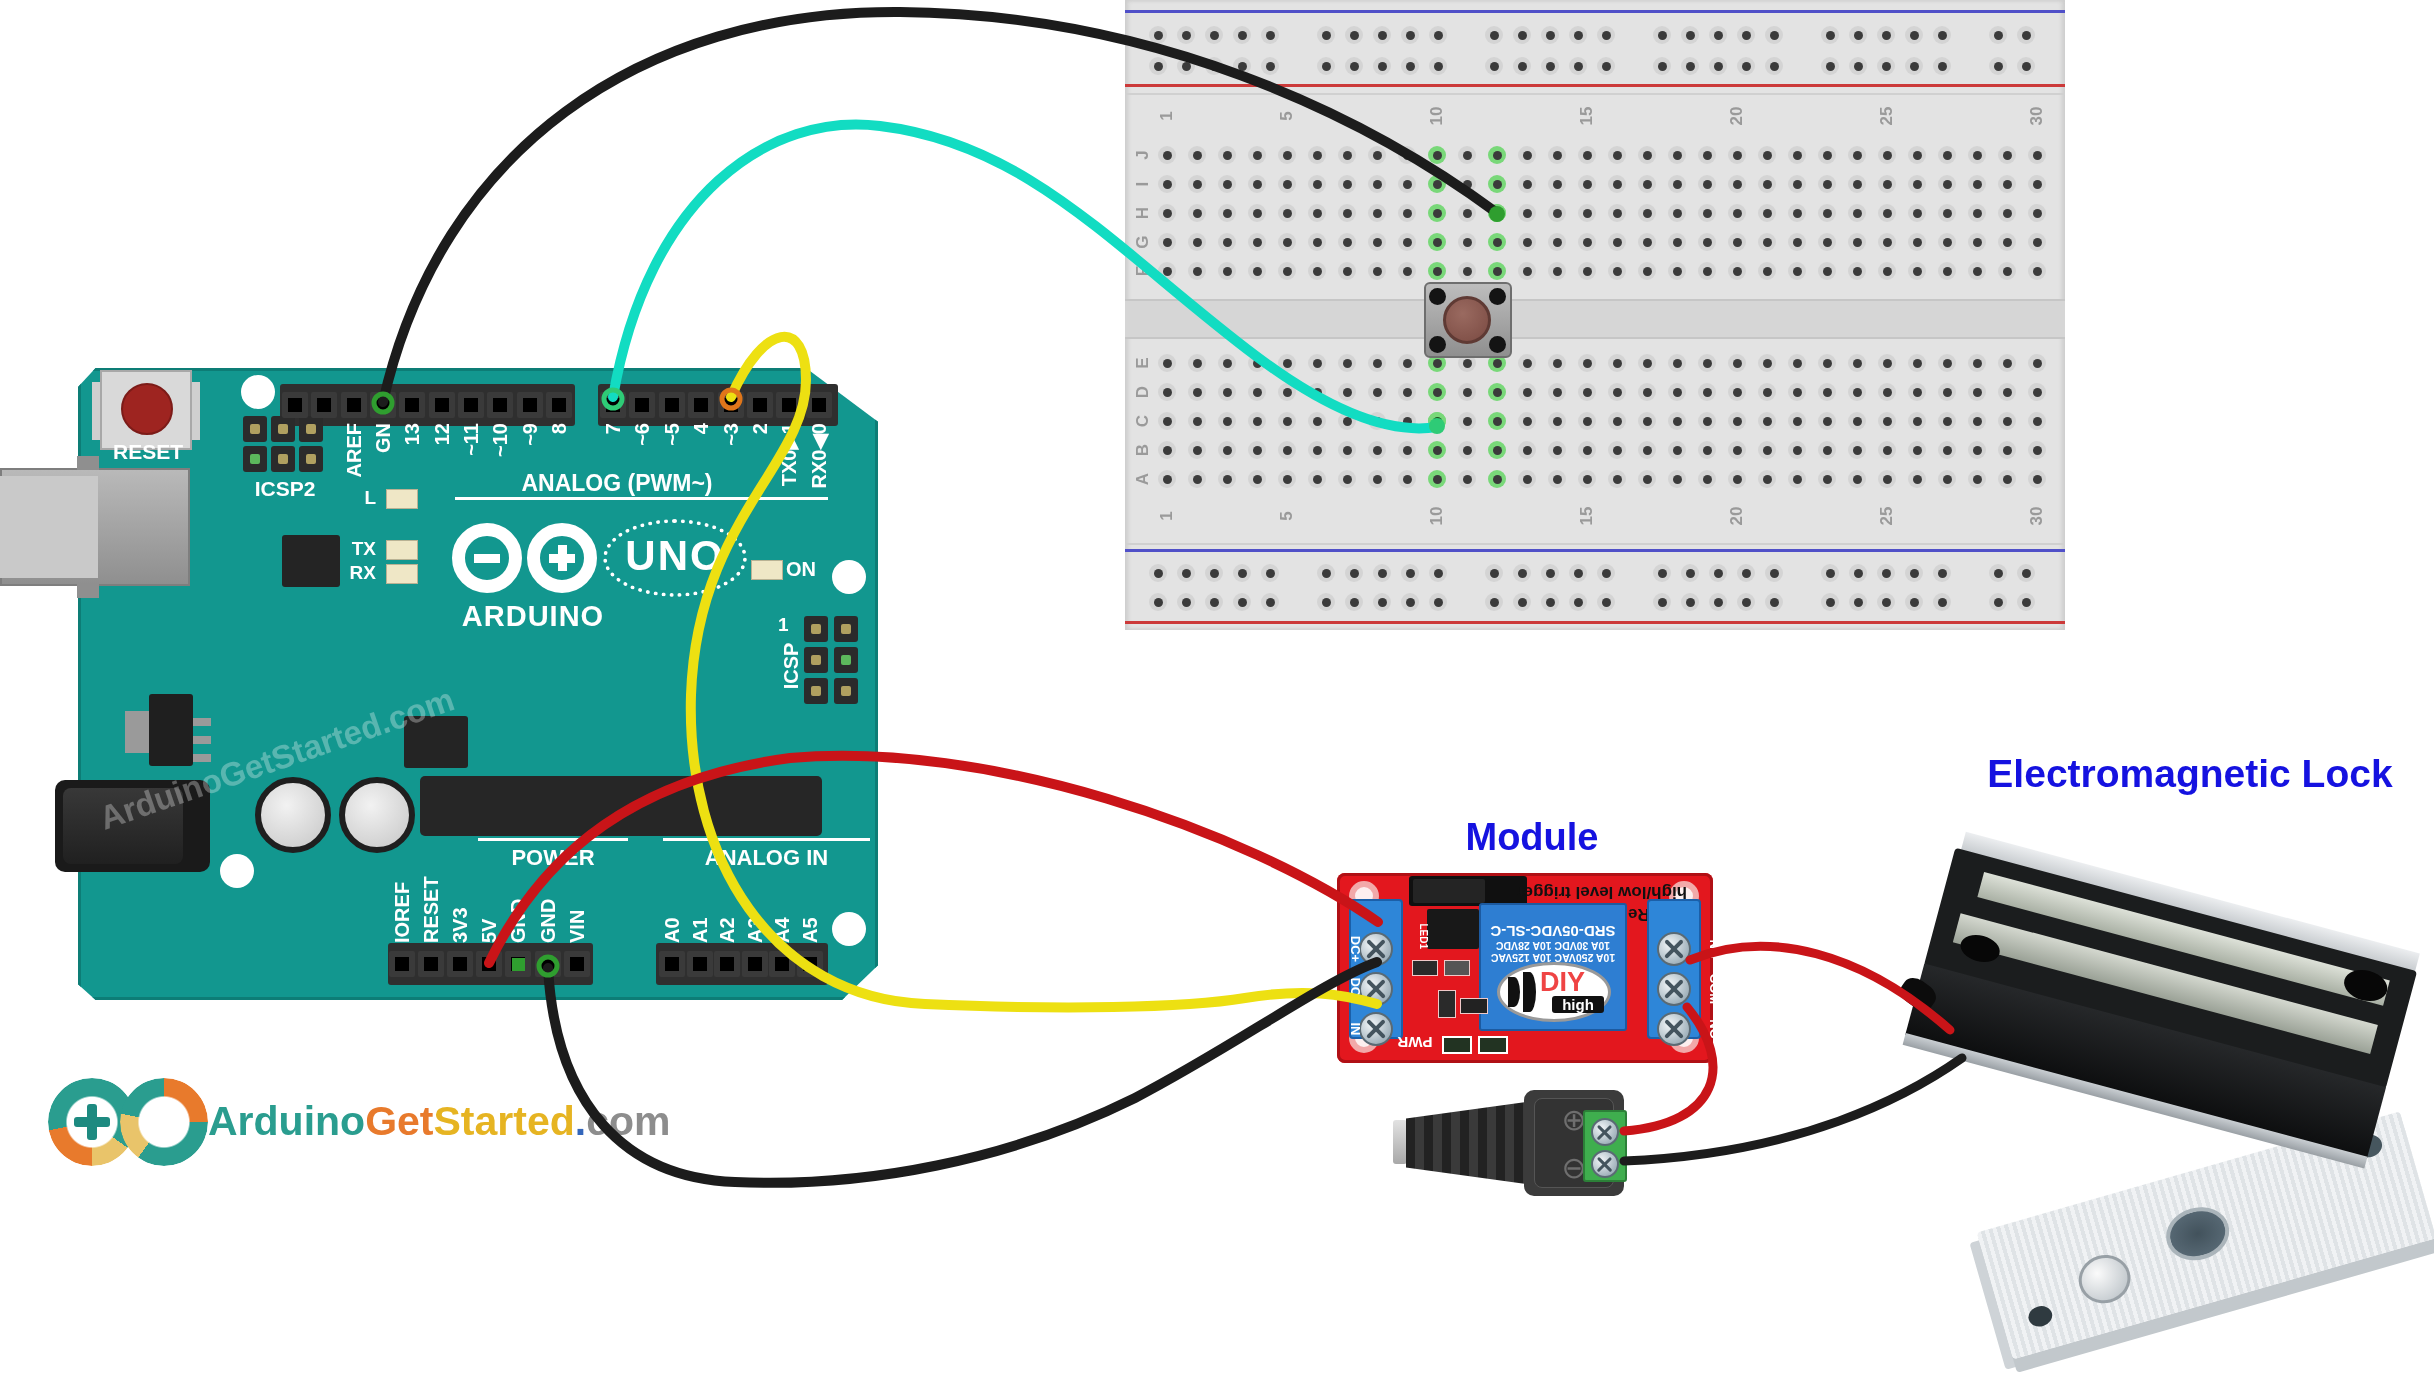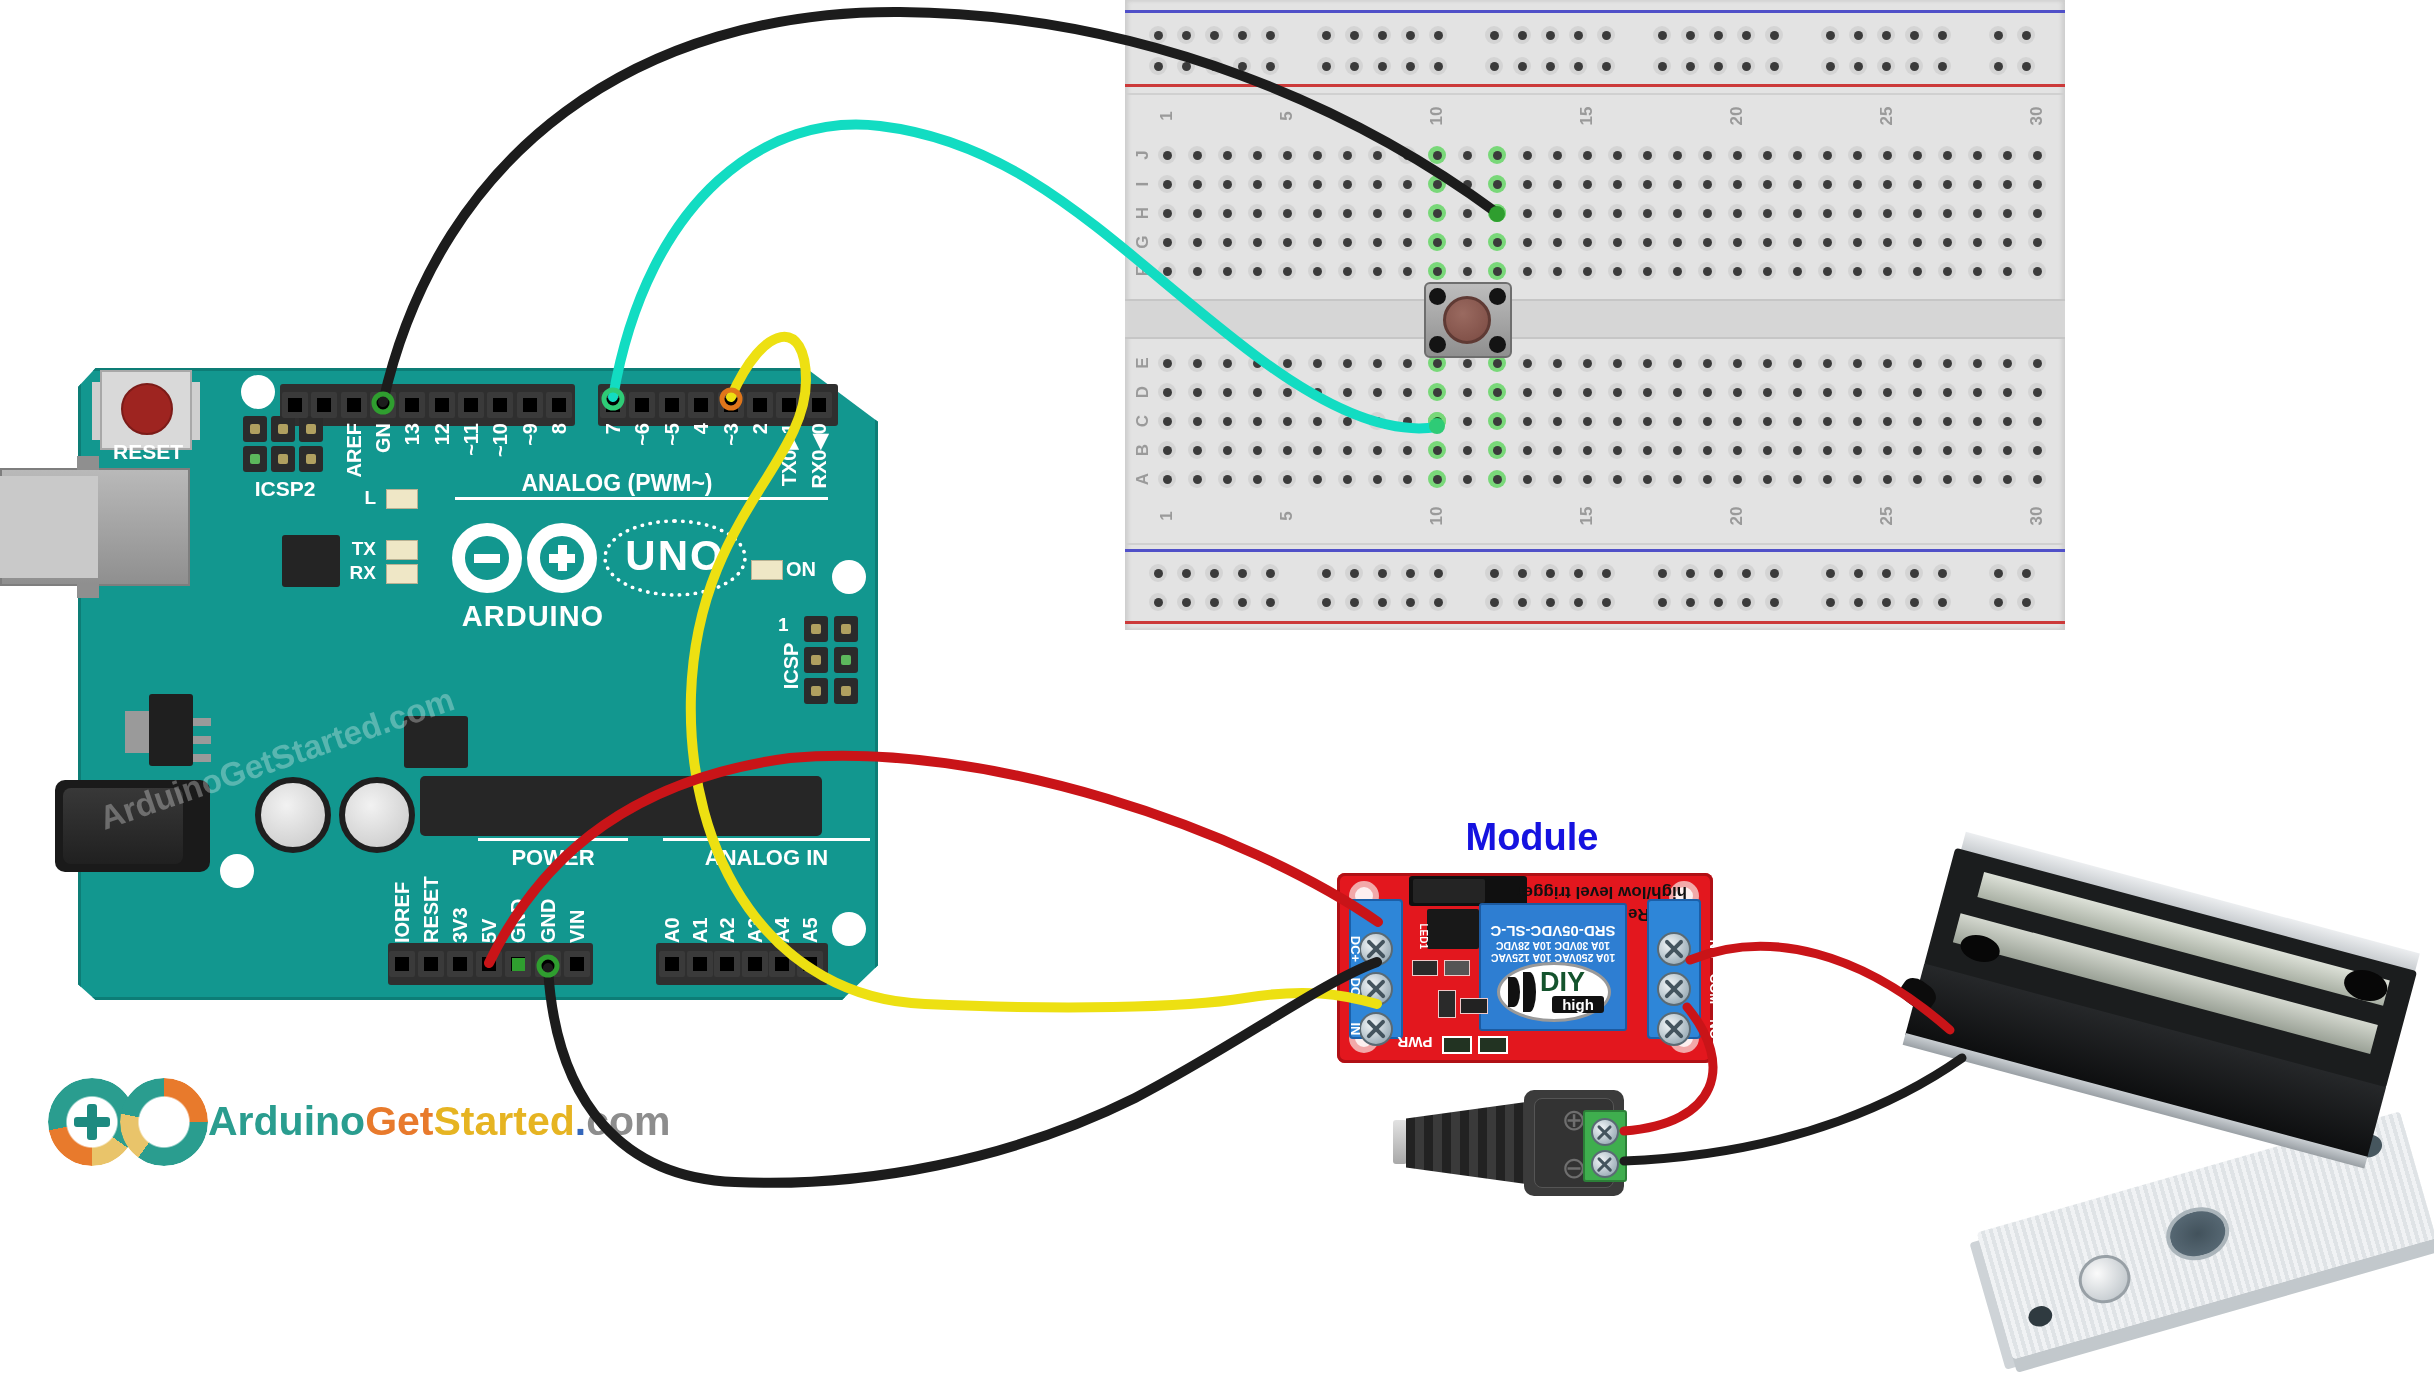--- a/index.html
+++ b/index.html
@@ -1010,21 +1010,21 @@
   <div class="abs" style="left:1479px;top:903px;width:148px;height:128px;background:#2E7ED2;border:2px solid #1C5AA0;border-radius:3px;box-sizing:border-box;"></div>
   <div class="abs flip" style="left:1483px;top:906px;width:140px;height:58px;text-align:center;color:#fff;font-weight:bold;">
     <div style="font-size:10.5px;">10A 250VAC 10A 125VAC</div>
     <div style="font-size:10.5px;">10A 30VDC 10A 28VDC</div>
     <div style="font-size:15px;">SRD-05VDC-SL-C</div>
   </div>
 
   <div class="abs" style="left:1497px;top:962px;width:114px;height:60px;background:#fff;border:3px solid #999;border-radius:50%;box-sizing:border-box;z-index:5;"></div>
   <div class="abs" style="left:1508px;top:977px;width:12px;height:30px;background:#111;border-radius:0 60% 60% 0;z-index:6;"></div>
   <div class="abs" style="left:1523px;top:972px;width:13px;height:40px;background:#111;border-radius:0 60% 60% 0;z-index:6;"></div>
-  <div class="abs" style="left:1540px;top:967px;width:70px;font-size:27px;font-weight:900;color:#14532d;z-index:6;">DIY</div>
+  <div class="abs" style="left:1540px;top:967px;width:70px;font-size:27px;font-weight:900;color:#ef4444;z-index:6;">DIY</div>
   <div class="abs" style="left:1552px;top:996px;width:52px;font-size:15px;font-weight:bold;color:#fff;background:#111;border-radius:3px;text-align:center;z-index:6;">high</div>
 
   <div class="abs" style="left:1349px;top:899px;width:54px;height:140px;background:#2E86D8;border:2px solid #1B5FA8;border-radius:4px;box-sizing:border-box;"></div>
   <div class="abs" style="left:1647px;top:899px;width:54px;height:140px;background:#2E86D8;border:2px solid #1B5FA8;border-radius:4px;box-sizing:border-box;"></div>
   <div id="relay-screws" class="abs">
       <div style="position: absolute; left: 1359px; top: 932px; width: 34px; height: 34px; border-radius: 50%; background: radial-gradient(circle at 35% 35%, rgb(242, 246, 248), rgb(159, 176, 186) 75%); border: 2px solid rgb(90, 106, 116); box-sizing: border-box;">
         <div style="position: absolute; left: 10%; top: 44%; width: 80%; height: 14%; background: rgb(68, 84, 94); border-radius: 2px; transform: rotate(45deg);"></div>
         <div style="position: absolute; left: 10%; top: 44%; width: 80%; height: 14%; background: rgb(68, 84, 94); border-radius: 2px; transform: rotate(-45deg);"></div>
       </div>
       <div style="position: absolute; left: 1359px; top: 972px; width: 34px; height: 34px; border-radius: 50%; background: radial-gradient(circle at 35% 35%, rgb(242, 246, 248), rgb(159, 176, 186) 75%); border: 2px solid rgb(90, 106, 116); box-sizing: border-box;">
@@ -1122,20 +1122,21 @@
 
     <circle cx="383" cy="403" r="9" fill="none" stroke="#2F9E2F" stroke-width="5"></circle>
     <circle cx="613" cy="399" r="9" fill="none" stroke="#2ECB76" stroke-width="5"></circle>
     <circle cx="731" cy="399" r="9" fill="none" stroke="#E0761A" stroke-width="5"></circle>
     <circle cx="548" cy="966" r="9" fill="none" stroke="#2F9E2F" stroke-width="5"></circle>
     <circle cx="1497" cy="214" r="8" fill="#2F9E2F"></circle>
     <circle cx="1437" cy="426" r="8" fill="#2ECB76"></circle>
   </svg>
 
   <div class="abs bluecap" style="left:1432px;top:816px;width:200px;font-size:38px;z-index:60;">Module</div>
+  <div class="abs bluecap" style="left:1955px;top:752px;width:470px;font-size:39px;z-index:60;">Electromagnetic Lock</div>
 
   <div class="abs" style="left:48px;top:1078px;width:88px;height:88px;border-radius:50%;
               background:conic-gradient(#2A9D8F 0 35%,#E9C46A 35% 50%,#E87A2C 50% 72%,#2A9D8F 72% 100%);
               -webkit-mask:radial-gradient(closest-side,transparent 56%,#000 60%);
               mask:radial-gradient(closest-side,transparent 56%,#000 60%);"></div>
   <div class="abs" style="left:120px;top:1078px;width:88px;height:88px;border-radius:50%;
               background:conic-gradient(#E87A2C 0 25%,#2A9D8F 25% 60%,#E9C46A 60% 78%,#2A9D8F 78% 100%);
               -webkit-mask:radial-gradient(closest-side,transparent 56%,#000 60%);
               mask:radial-gradient(closest-side,transparent 56%,#000 60%);"></div>
   <div class="abs" style="left:74px;top:1117px;width:36px;height:10px;background:#1D8A80;border-radius:3px;"></div>

